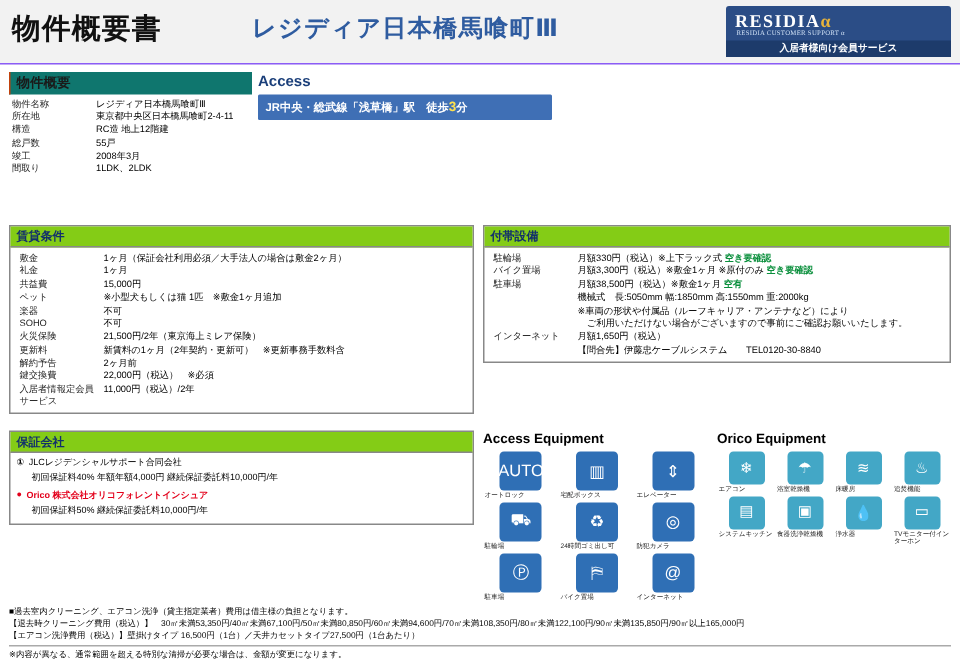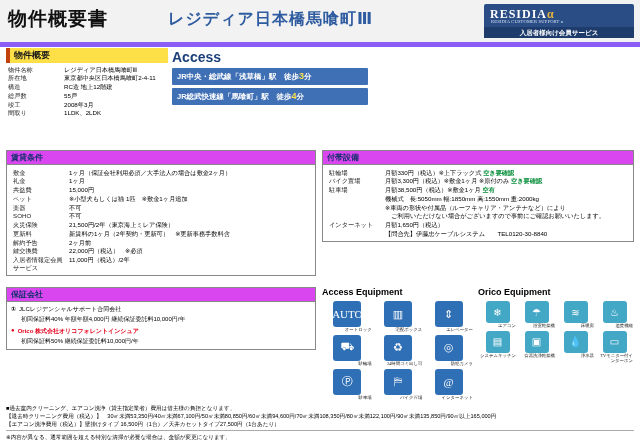--- a/index.html
+++ b/index.html
@@ -8,21 +8,21 @@
     background:#ffffff;
     font-family:"Liberation Sans","DejaVu Sans",sans-serif;
     font-size:7px;color:#000;
     overflow:hidden;
   }
   .page{position:relative;width:640px;height:443px;box-sizing:border-box;padding:0;}
 
   
   .header{
     position:relative;height:42px;background:#f2f2f2;
-    border-bottom:5px solid #8b5cf6;
+    border-bottom:1px solid #8b5cf6;
   }
   .hdr-title{
     position:absolute;left:8px;top:6px;
     font-size:19px;font-weight:bold;letter-spacing:1px;color:#111;
   }
   .hdr-sub{
     position:absolute;left:168px;top:9px;
     font-size:16px;font-weight:bold;color:#2f5ca0;letter-spacing:1px;
   }
   .hdr-logo{
@@ -36,23 +36,23 @@
   .hdr-logo .brandsub{position:absolute;left:7px;top:15px;font-size:4.5px;letter-spacing:.2px;color:#cfe0f5;}
   .hdr-logo .callbar{
     position:absolute;left:0;bottom:0;width:150px;height:11px;background:#1d3b6b;
     font-size:6.5px;line-height:11px;text-align:center;color:#fff;font-weight:bold;
   }
 
   
   .panel{position:absolute;box-sizing:border-box;}
   .panel-title{
     font-size:9px;font-weight:bold;color:#1a1a1a;
-    background:#fde047;border-left:4px solid #c2410c;padding:1px 4px;margin-bottom:2px;
-  }
-  .panel-title.plain{background:none;border-left:none;padding-left:0;color:#1b3f7a;font-size:14px;}
+    background:#0f766e;border-left:1px solid #c2410c;padding:1px 4px;margin-bottom:2px;
+  }
+  .panel-title.plain{background:none;border-left:none;padding-left:0;color:#1b3f7a;font-size:10px;}
 
   table.kv{border-collapse:collapse;width:100%;}
   table.kv td{font-size:6.2px;padding:0.5px 2px;vertical-align:top;line-height:1.25;}
   table.kv td.k{width:52px;color:#222;}
 
   
   .col-outline{left:6px;top:48px;width:162px;}
   .col-access{left:172px;top:48px;width:196px;}
   .col-note{left:372px;top:48px;width:262px;}
 
@@ -61,21 +61,21 @@
     background:#3f6fb5;color:#fff;font-size:7.5px;font-weight:bold;
     padding:3px 5px;margin-bottom:3px;border-radius:1px;
   }
   .access-line .min{color:#ffe14d;font-size:9px;font-weight:bold;}
 
   .note-list div{font-size:6.2px;line-height:1.5;margin-bottom:1px;}
 
   
   .box{border:1px solid #888;box-sizing:border-box;background:#fff;}
   .box-hd{
-    background:#d946ef;border-bottom:1px solid #888;
+    background:#84cc16;border-bottom:1px solid #888;
     font-size:8px;font-weight:bold;padding:1px 4px;color:#12306b;
   }
   .col-rent{left:6px;top:150px;width:310px;}
   .col-equip{left:322px;top:150px;width:312px;}
   .box-body{padding:3px 4px;}
   .green{color:#0a8f3c;font-weight:bold;}
 
   
   .col-guarantee{left:6px;top:287px;width:310px;}
   .g-row{display:flex;align-items:flex-start;margin-bottom:2px;}
@@ -83,21 +83,21 @@
     flex:0 0 auto;font-size:6px;font-weight:bold;margin-right:3px;
   }
   .g-txt{font-size:6px;line-height:1.4;}
   .orico{color:#e3001b;font-weight:bold;}
 
   
   .col-pub{left:322px;top:287px;width:152px;}
   .col-room{left:478px;top:287px;width:156px;}
   .eq-title{font-size:9px;font-weight:bold;margin-bottom:3px;}
   .grid{display:flex;flex-wrap:wrap;}
-  .cell{width:33.33%;box-sizing:border-box;padding:1px;text-align:right;font-family:Liberation Serif, serif;}
+  .cell{width:33.33%;box-sizing:border-box;padding:1px;text-align:left;}
   .cell .ic{
     width:28px;height:26px;margin:0 auto;border-radius:3px;
     display:flex;align-items:center;justify-content:center;
     font-size:11px;color:#fff;
   }
   .cell .cap{font-size:4.4px;line-height:1.1;margin-top:1px;color:#222;}
   .grid.room .cell{width:25%;}
   .grid.room .ic{width:24px;height:22px;font-size:10px;}
 
   
@@ -152,23 +152,20 @@
           </tr>
     </tbody>
       </table>
   </div>
 
   <div class="panel col-access">
     <div class="panel-title plain">Access</div>
     <div class="access-box">
       <div class="access-line">
         <span>JR中央・総武線「浅草橋」駅　徒歩</span><span class="min">3</span><span>分</span>
-      </div>
-      <div class="access-line">
-        <span>JR総武快速線「馬喰町」駅　徒歩</span><span class="min">4</span><span>分</span>
       </div>
     </div>
   </div>
 
 
   <div class="panel col-rent box">
     <div class="box-hd">賃貸条件</div>
     <div class="box-body">
       <table class="kv">
         <tbody>

